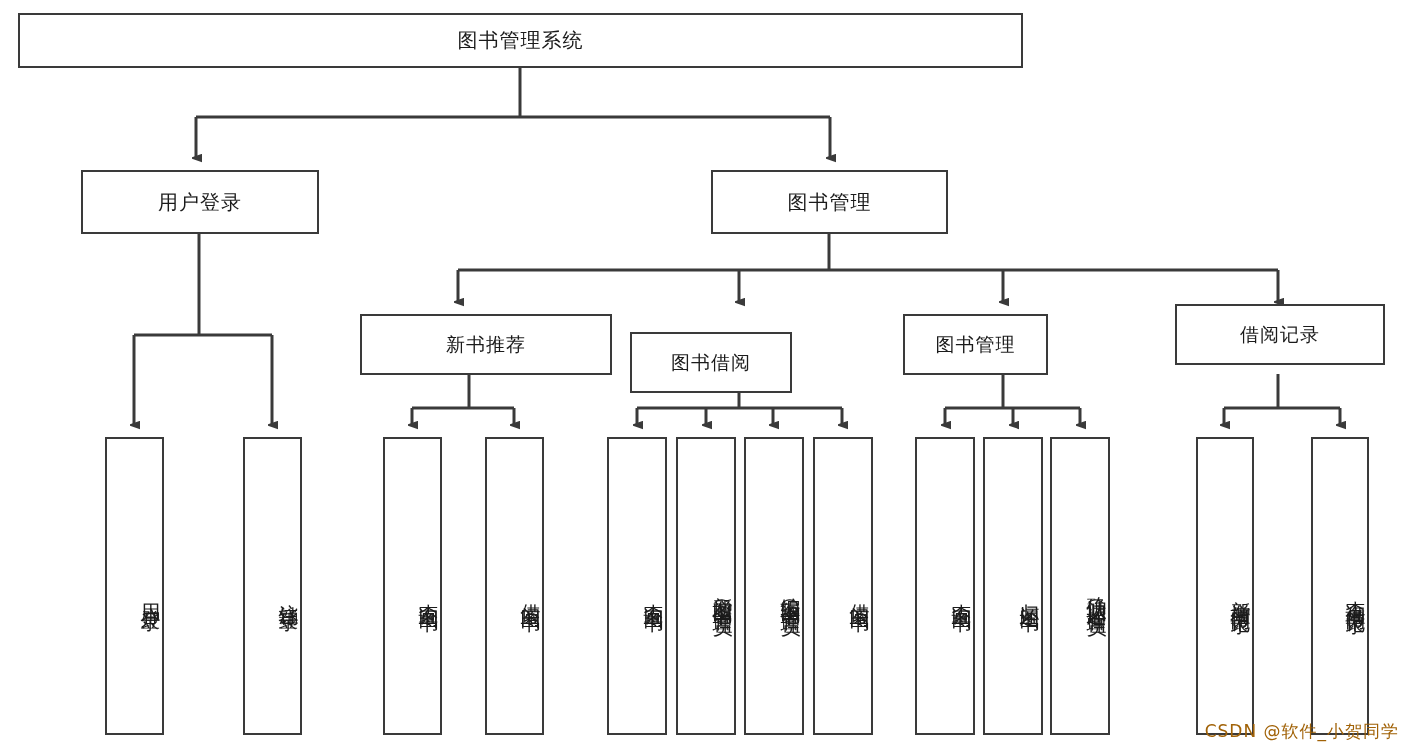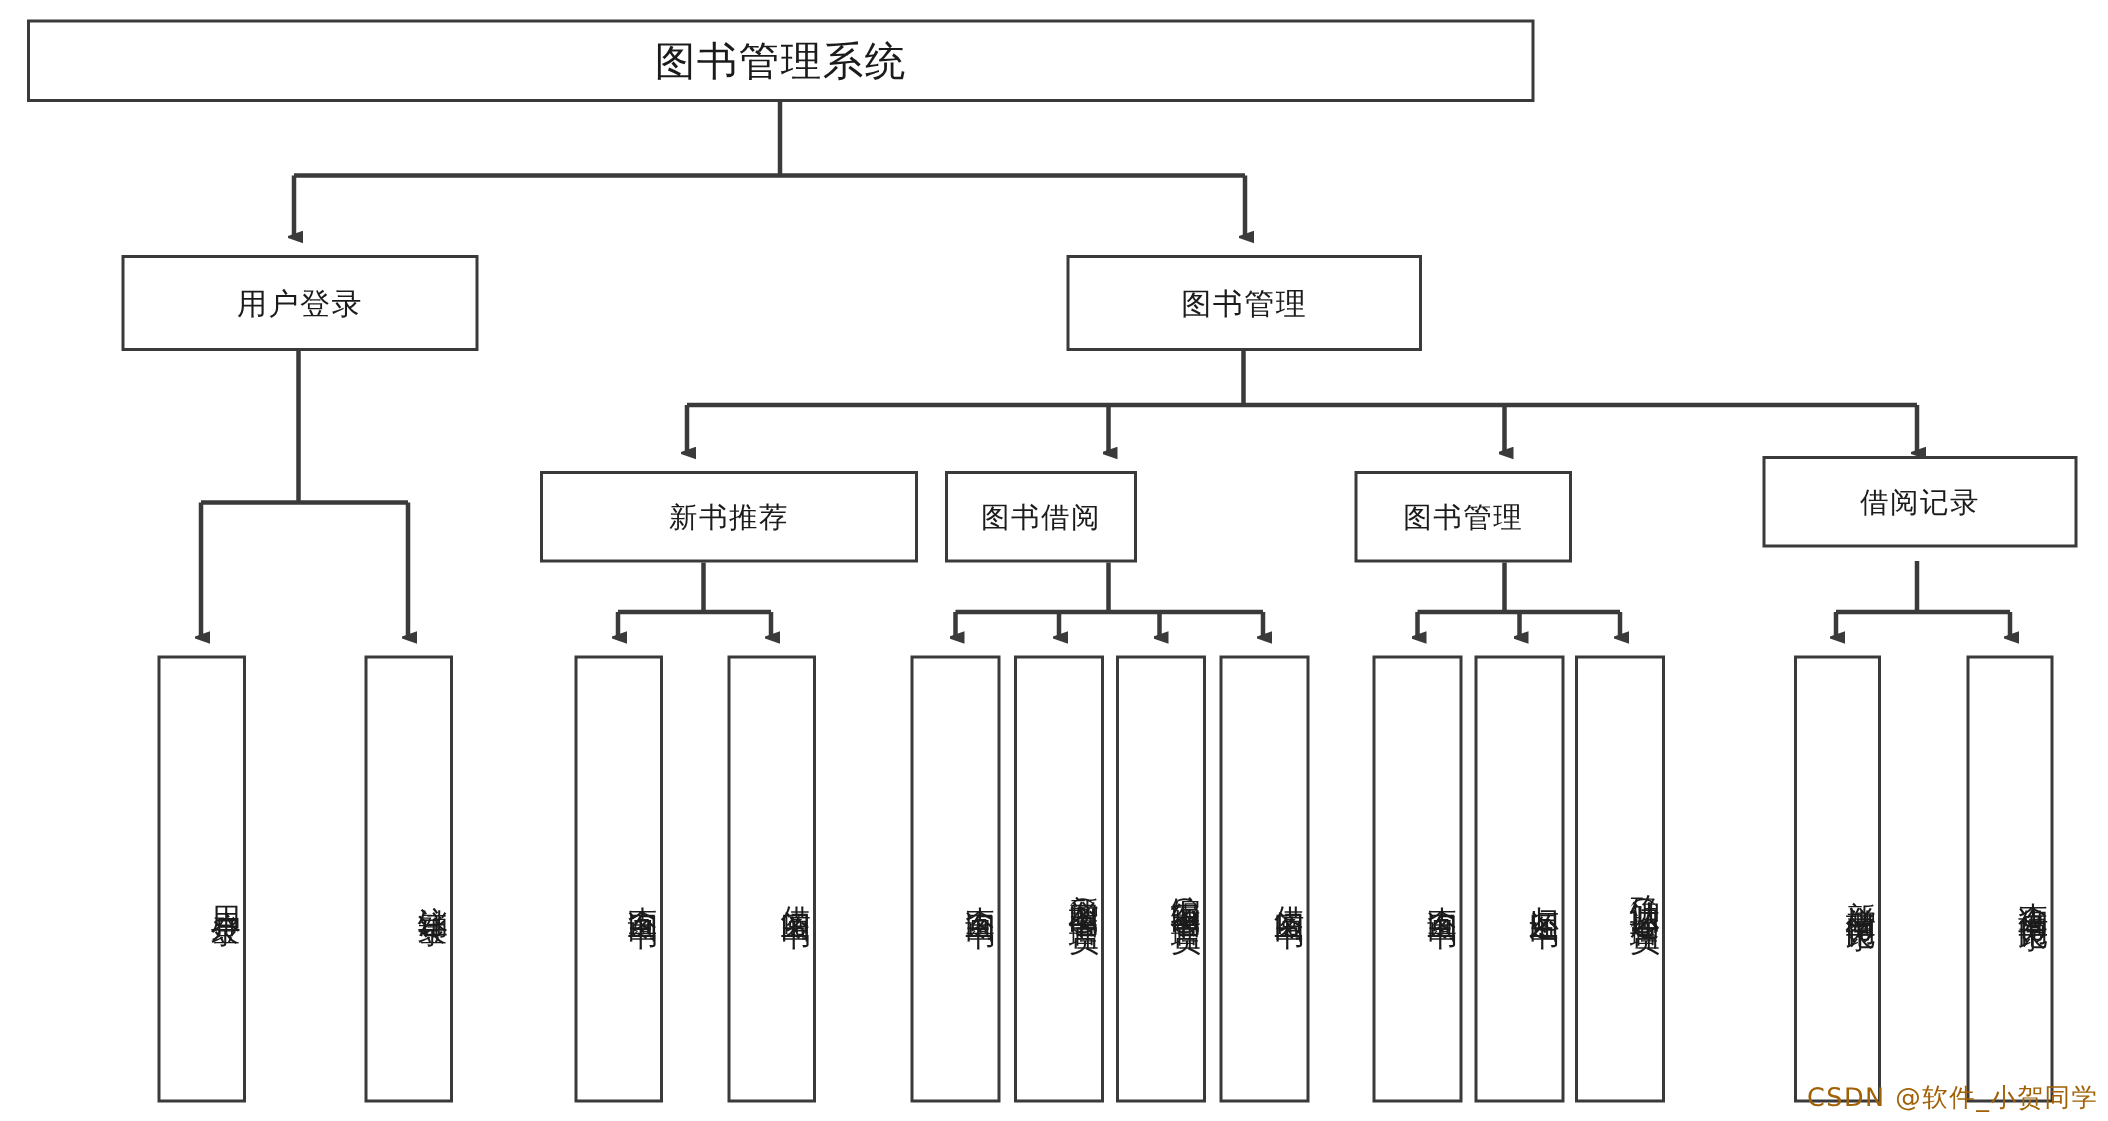--- a/index.html
+++ b/index.html
@@ -29,21 +29,21 @@
     background:#ffffff;
     border:2px solid #3a3a3a;
     display:flex;
     align-items:center;
     justify-content:center;
     text-align:center;
     color:#1b1b1b;
     letter-spacing:1px;
   }
   .node.root{
-    font-size:27px;
+    font-size:20px;
   }
   .node.lvl2{
     font-size:20px;
   }
   .node.lvl3{
     font-size:19px;
   }
   .node.leaf{
     writing-mode:vertical-rl;
     text-orientation:upright;
@@ -126,21 +126,21 @@
       <path d="M1340,408 L1340,425" marker-end="url(#arrow)"></path>
     </g>
   </svg>
 
   <div class="node root" style="left:18px;top:13px;width:1005px;height:55px;">图书管理系统</div>
 
   <div class="node lvl2" style="left:81px;top:170px;width:238px;height:64px;">用户登录</div>
   <div class="node lvl2" style="left:711px;top:170px;width:237px;height:64px;">图书管理</div>
 
   <div class="node lvl3" style="left:360px;top:314px;width:252px;height:61px;">新书推荐</div>
-  <div class="node lvl3" style="left:630px;top:314px;width:128px;height:61px;">图书借阅</div>
+  <div class="node lvl3" style="left:630px;top:332px;width:162px;height:61px;">图书借阅</div>
   <div class="node lvl3" style="left:903px;top:314px;width:145px;height:61px;">图书管理</div>
   <div class="node lvl3" style="left:1175px;top:304px;width:210px;height:61px;">借阅记录</div>
 
   <div class="node leaf" style="left:105px;top:437px;width:59px;height:298px;">
     <span class="vtext">用户登录</span>
   </div>
   <div class="node leaf" style="left:243px;top:437px;width:59px;height:298px;">
     <span class="vtext">注销登录</span>
   </div>
 

